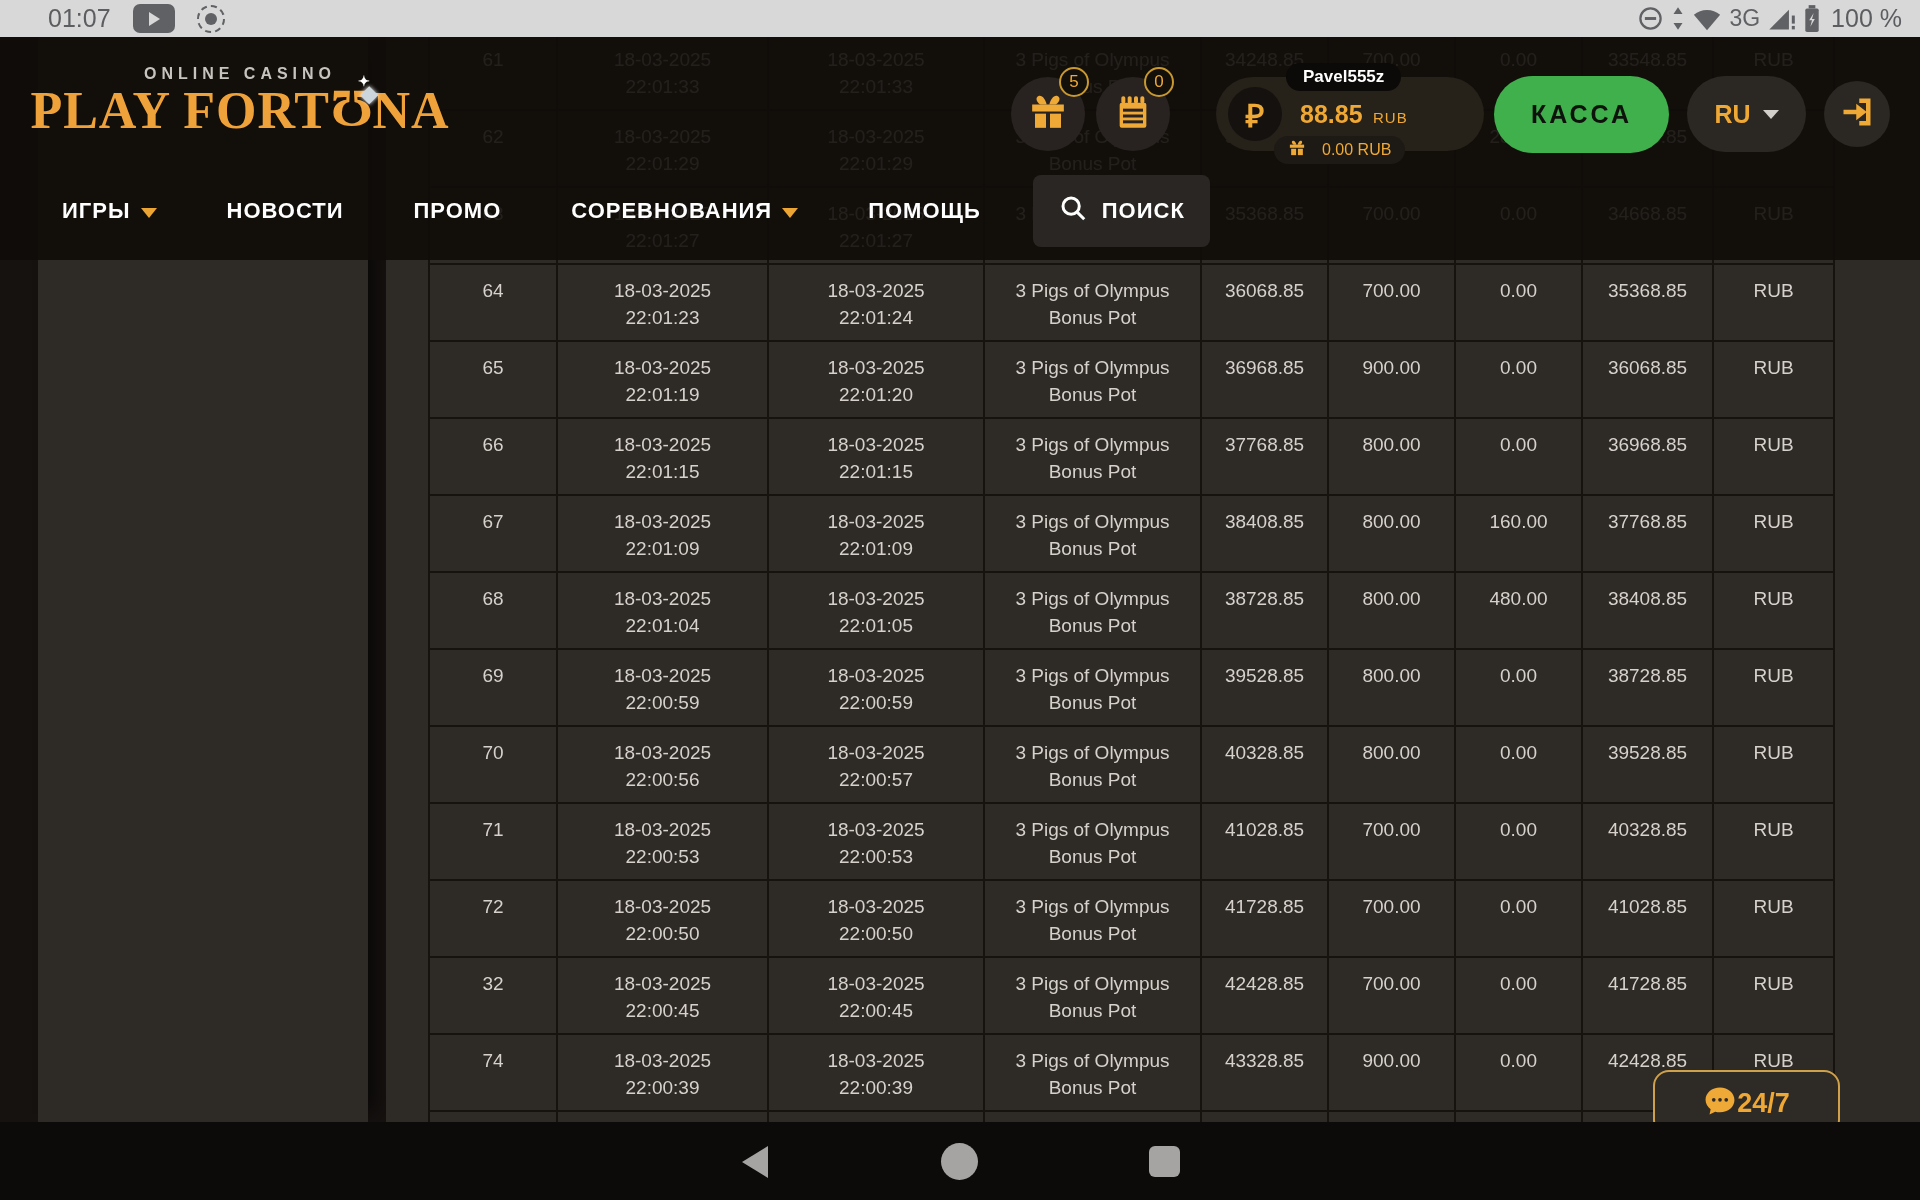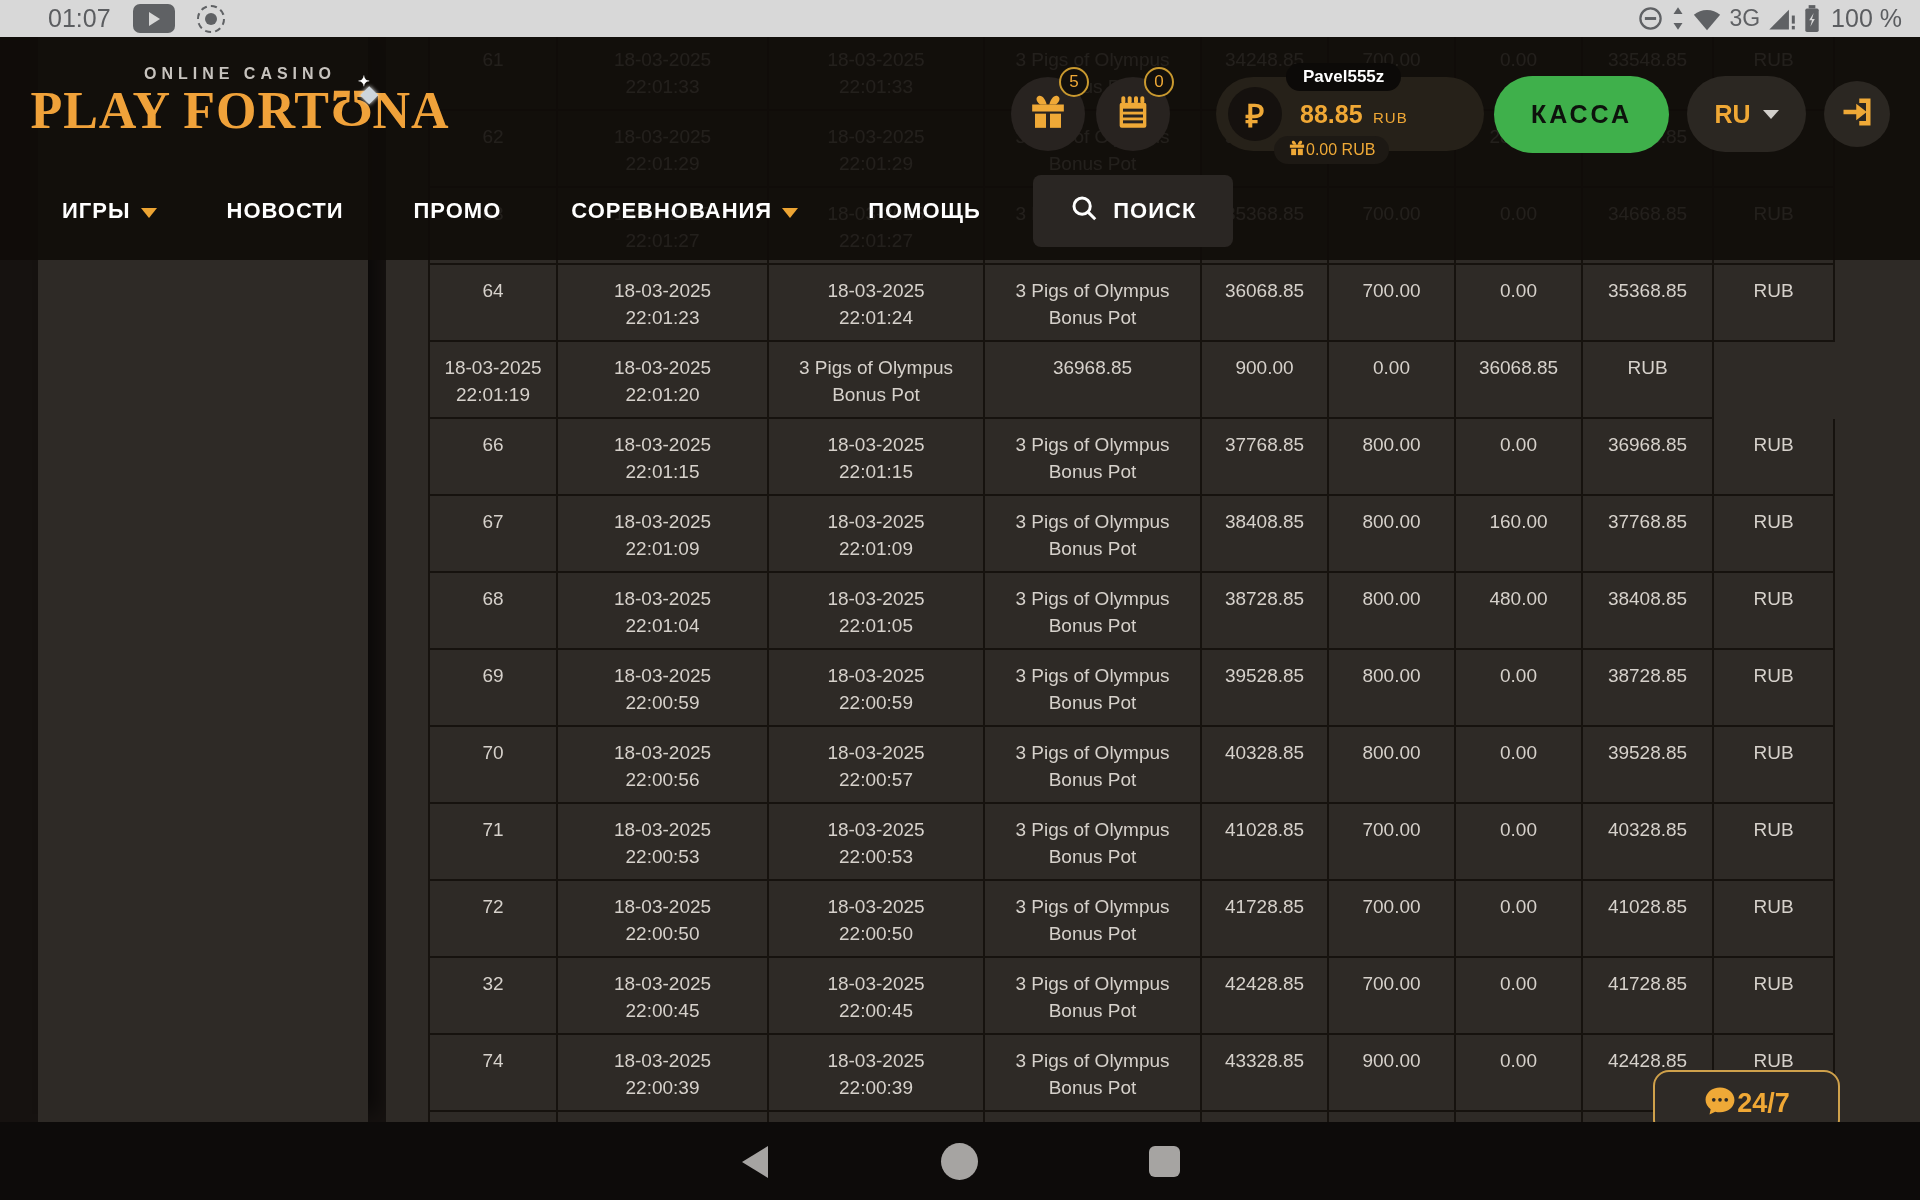--- a/index.html
+++ b/index.html
@@ -72,21 +72,21 @@
   .coin { width:54px; height:54px; border-radius:50%; background:#15110e;
     color:#efa937; font-size:32px; font-weight:bold; display:flex; align-items:center;
     justify-content:center; flex:none; }
   .balance-text { margin-left:18px; white-space:nowrap; }
   .balance-amount { color:#f0a835; font-size:25px; font-weight:bold; }
   .balance-cur { color:#f0a835; font-size:15px; letter-spacing:1px; margin-left:6px; }
   .user-pill { position:absolute; left:70px; top:-14px; background:#0c0a08;
     border-radius:15px; padding:4px 17px; color:#ffffff; font-size:17px; font-weight:bold; }
   .bonus-pill { position:absolute; left:58px; bottom:-13px; background:#1d1914;
     border-radius:14px; padding:3px 14px; color:#efa937; font-size:16px;
-    display:flex; align-items:center; gap:0; cursor:pointer; }
+    display:flex; align-items:center; gap:16px; cursor:pointer; }
 
   .cashier-btn { width:175px; height:77px; border-radius:39px; background:#3fb04b;
     border:none; color:#0d120c; font-size:25px; font-weight:bold; letter-spacing:3px;
     margin-left:10px; cursor:pointer; flex:none; font-family:"Liberation Sans",sans-serif; }
   .lang-btn { width:119px; height:76px; border-radius:38px; background:#2b2722;
     margin-left:18px; display:flex; align-items:center; justify-content:center;
     gap:12px; cursor:pointer; flex:none; }
   .lang-label { color:#f0a835; font-size:25px; font-weight:bold; }
   .caret { width:0; height:0; border-left:8px solid transparent; border-right:8px solid transparent;
     border-top:9px solid #d2cfcb; }
@@ -94,21 +94,21 @@
     margin-left:18px; display:flex; align-items:center; justify-content:center;
     cursor:pointer; flex:none; }
 
   .nav-row { position:absolute; left:62px; top:138px; height:72px;
     display:flex; align-items:center; }
   .nav-item { display:flex; align-items:center; gap:10px; margin-right:70px;
     color:#ffffff; font-size:22px; font-weight:bold; letter-spacing:1px;
     white-space:nowrap; cursor:pointer; }
   .nav-caret { width:0; height:0; border-left:8px solid transparent;
     border-right:8px solid transparent; border-top:10px solid #eca433; margin-top:3px; }
-  .search-box { width:200px; height:72px; background:#2a2623; border-radius:8px;
+  .search-box { width:177px; height:72px; background:#2a2623; border-radius:8px;
     display:flex; align-items:center; justify-content:center; gap:14px;
     color:#ffffff; font-size:22px; font-weight:bold; letter-spacing:1px;
     margin-left:-18px; cursor:pointer; }
 
   
   .chat-btn { position:absolute; left:1653px; top:1070px; width:187px; height:66px;
     background:#2e2a26; border:2px solid #cfa14b; border-radius:16px; z-index:5;
     display:flex; align-items:center; justify-content:center; cursor:pointer; }
   .chat-label { color:#f0a835; font-size:27px; font-weight:bold; }
 
@@ -170,20 +170,21 @@
         <div class="tcell"><span>18-03-2025</span><span class="l2">22:01:23</span></div>
         <div class="tcell"><span>18-03-2025</span><span class="l2">22:01:24</span></div>
         <div class="tcell cell-game"><span>3 Pigs of Olympus Bonus Pot</span></div>
         <div class="tcell"><span>36068.85</span></div>
         <div class="tcell"><span>700.00</span></div>
         <div class="tcell"><span>0.00</span></div>
         <div class="tcell"><span>35368.85</span></div>
         <div class="tcell"><span>RUB</span></div>
       </div>
       <div class="trow">
+        <div class="tcell"><span>65</span></div>
         <div class="tcell"><span>18-03-2025</span><span class="l2">22:01:19</span></div>
         <div class="tcell"><span>18-03-2025</span><span class="l2">22:01:20</span></div>
         <div class="tcell cell-game"><span>3 Pigs of Olympus Bonus Pot</span></div>
         <div class="tcell"><span>36968.85</span></div>
         <div class="tcell"><span>900.00</span></div>
         <div class="tcell"><span>0.00</span></div>
         <div class="tcell"><span>36068.85</span></div>
         <div class="tcell"><span>RUB</span></div>
       </div>
       <div class="trow">

